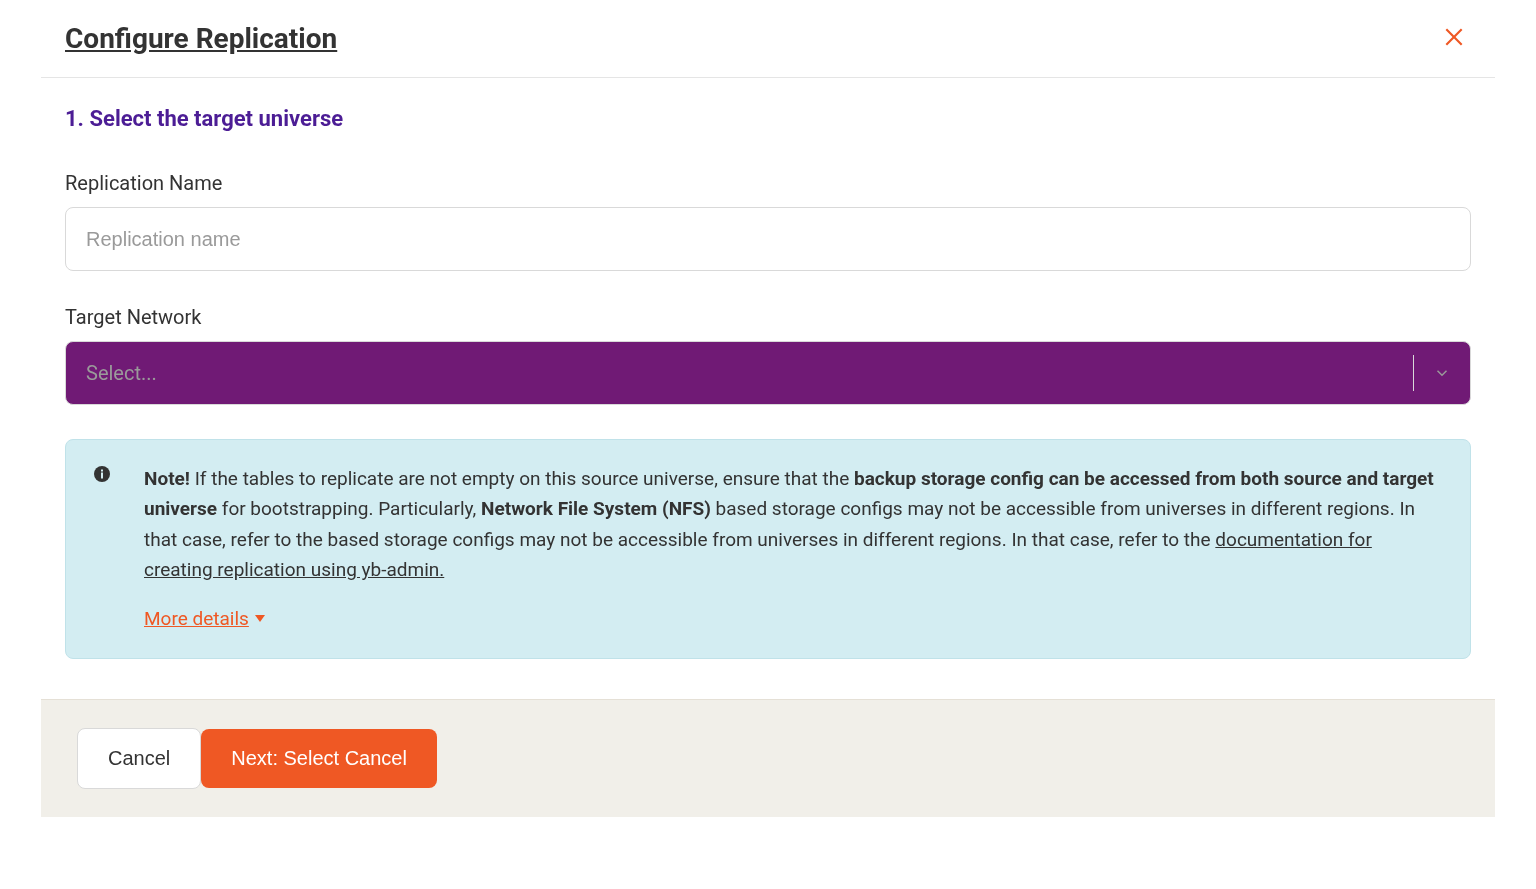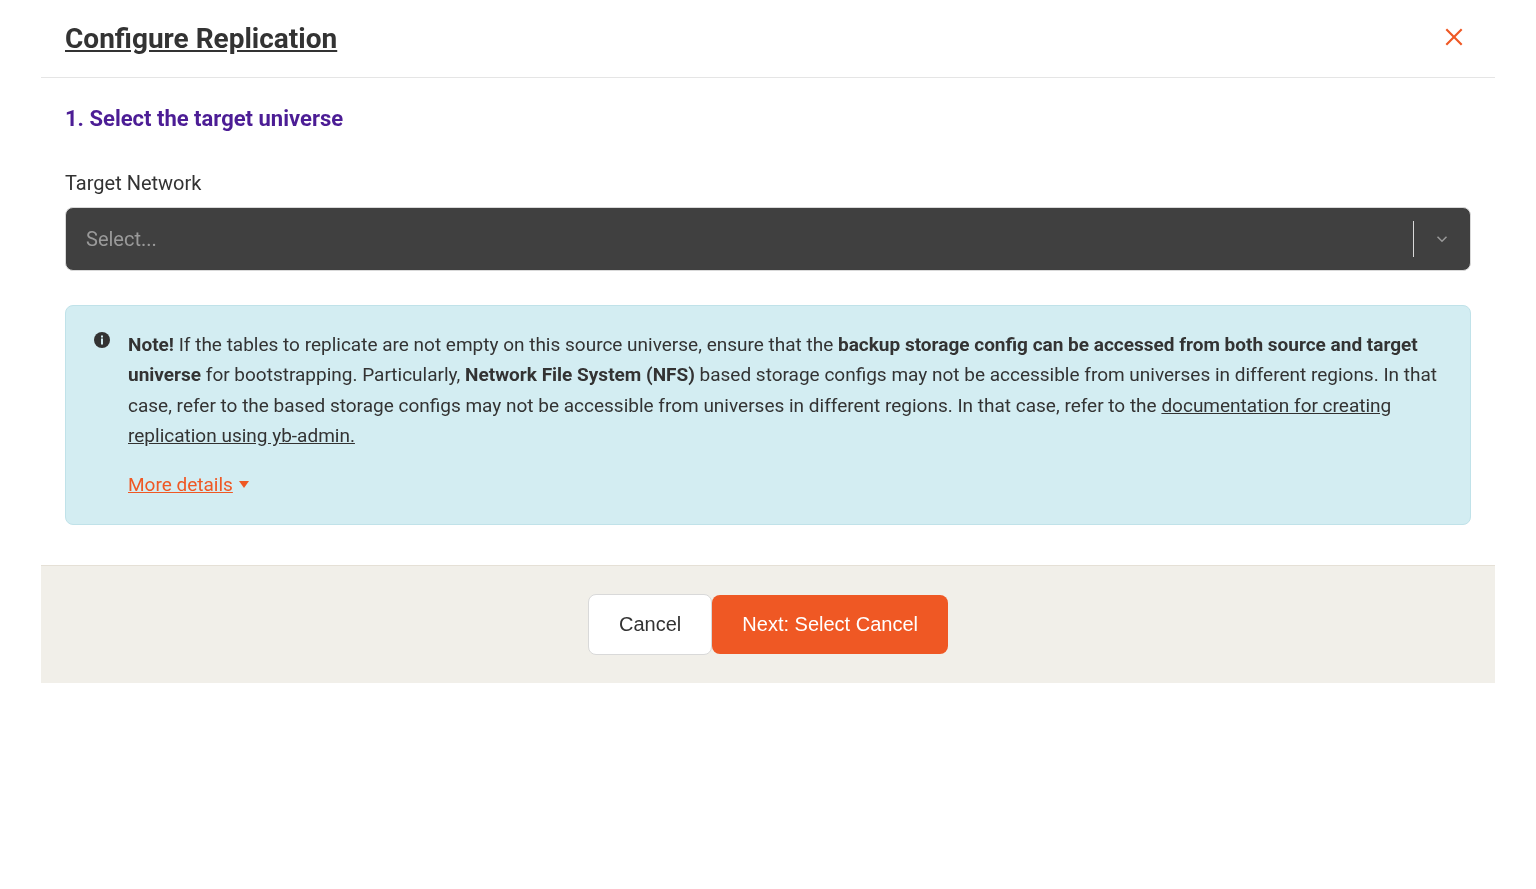--- a/index.html
+++ b/index.html
@@ -8,34 +8,34 @@
   .modal-header { display:flex; justify-content:space-between; align-items:center; padding:20px 24px 20px 24px; border-bottom:1px solid #e5e5e5;text-decoration:underline;}
   .modal-title { font-size:28px; font-weight:700; color:#333; }
   .close-btn { background:none; border:none; cursor:pointer; padding:4px; }
   .close-btn svg { width:26px; height:26px; fill:#ef5824; }
   .modal-body { padding:28px 24px 40px 24px; }
   .step-heading { font-size:22px; font-weight:700; margin:0 0 40px 0; color:#4c1d95;}
   .field { margin-bottom:34px; }
   .field-label { font-size:20px; color:#333; margin-bottom:12px; display:block;}
   .text-input { width:100%; height:64px; border:1px solid #d9d9d9; border-radius:8px; padding:0 20px; font-size:20px; color:#333; background:#fff;}
   .text-input::placeholder { color:#9a9a9a; }
-  .select-wrap { position:relative; width:100%; height:64px; border:1px solid #d9d9d9; border-radius:8px; background:#404040; display:flex; align-items:center; cursor:pointer;}
+  .select-wrap { position:relative; width:100%; height:64px; border:1px solid #d9d9d9; border-radius:8px; background:#701a75; display:flex; align-items:center; cursor:pointer;}
   .select-value { flex:1; padding:0 20px; font-size:20px; color:#9a9a9a; }
   .select-divider { width:1px; height:36px; background:#d9d9d9; }
   .select-caret { width:56px; display:flex; align-items:center; justify-content:center; }
   .select-caret svg { width:18px; height:18px; fill:none; stroke:#9a9a9a; stroke-width:2;}
-  .note-box { margin-top:24px; background:#d3edf2; border:1px solid #c0e2e9; border-radius:8px; padding:24px 28px 24px 28px; display:flex; gap:18px;}
+  .note-box { margin-top:24px; background:#d3edf2; border:1px solid #c0e2e9; border-radius:8px; padding:24px 28px 24px 28px; display:flex; gap:34px;}
   .note-icon { flex:0 0 auto; margin-top:2px;}
   .note-icon svg { width:16px; height:16px; }
   .note-text { font-size:19px; line-height:1.6; color:#333; flex:1;}
   .note-text b { font-weight:700; }
   .note-link { color:#333; text-decoration:underline; }
   .more-details { display:inline-flex; align-items:center; gap:6px; margin-top:18px; color:#ef5824; text-decoration:underline; font-size:19px; cursor:pointer;}
   .more-details .caret { width:0; height:0; border-left:5px solid transparent; border-right:5px solid transparent; border-top:7px solid #ef5824; display:inline-block;}
-  .modal-footer { background:#f1efe9; border-top:1px solid #e5e0d6; padding:28px 36px; display:flex; justify-content:center; align-items:center;}
+  .modal-footer { background:#f1efe9; border-top:1px solid #e5e0d6; padding:28px 36px; display:flex; justify-content:flex-start; align-items:center;}
   .btn { font-size:20px; border-radius:8px; cursor:pointer; padding:18px 30px; border:1px solid transparent;}
   .btn-secondary { background:#fff; border:1px solid #d9d9d9; color:#333;}
   .btn-primary { background:#ef5824; color:#fff; border:none; font-weight:500;}
 </style>
 </head>
 <body>
 
 <div class="modal">
 
   <div class="modal-header">
@@ -45,20 +45,24 @@
         <svg viewBox="0 0 24 24">
             <path d="M19.8 5.6 13.4 12l6.4 6.4-1.4 1.4L12 13.4l-6.4 6.4-1.4-1.4L10.6 12 4.2 5.6l1.4-1.4L12 10.6l6.4-6.4z"></path>
           </svg>
       </span>
     </button>
   </div>
 
   <div class="modal-body">
     <h2 class="step-heading">1. Select the target universe</h2>
 
+    <div class="field">
+      <label class="field-label">Replication Name</label>
+      <input type="text" class="text-input" placeholder="Replication name" style="">
+    </div>
 
     <div class="field">
       <label class="field-label">Target Network</label>
       <div class="select-wrap">
         <div class="select-value">Select...</div>
         <div class="select-divider"></div>
         <div class="select-caret">
           <svg viewBox="0 0 24 24">
               <polyline points="6 9 12 15 18 9"></polyline>
             </svg>

